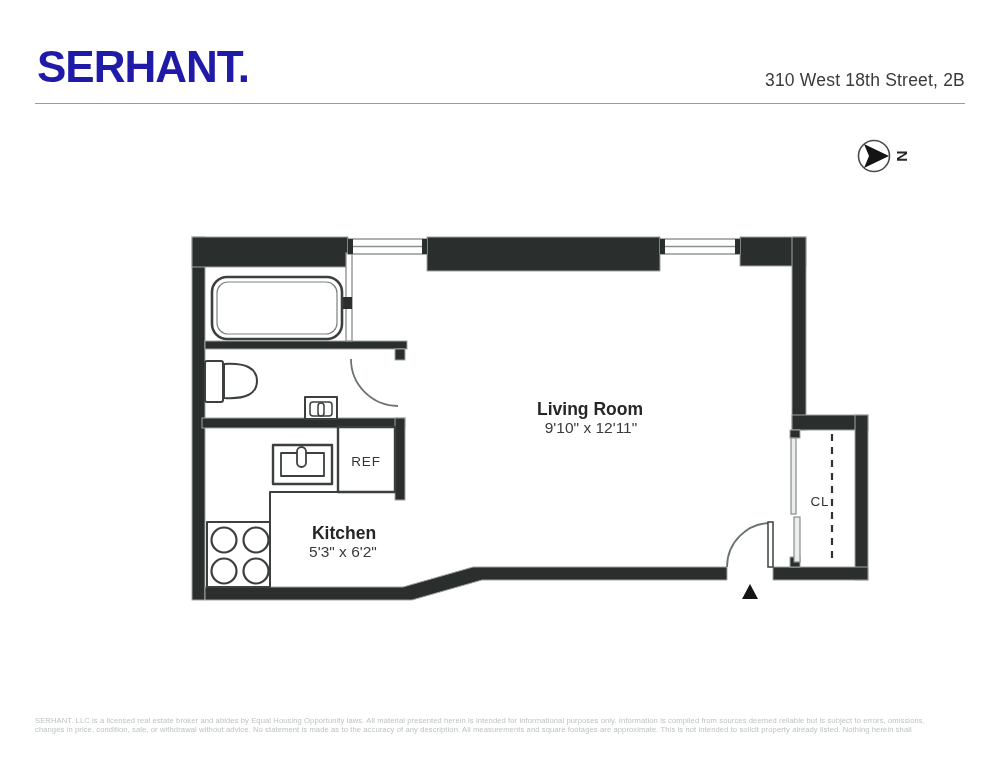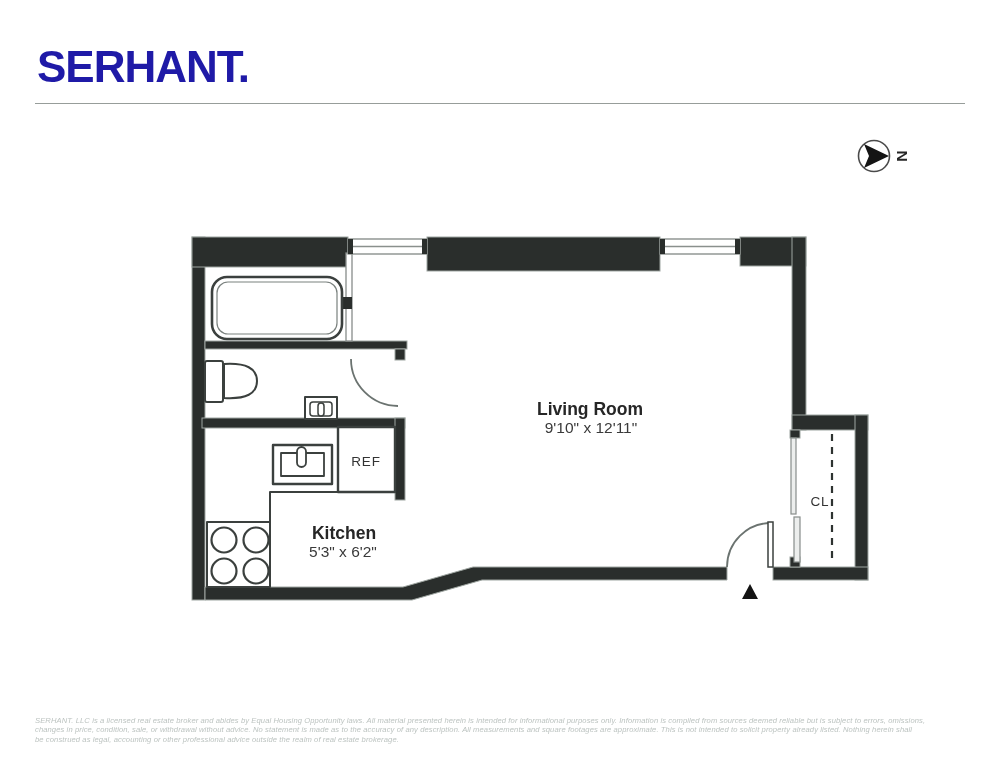--- a/index.html
+++ b/index.html
@@ -7,32 +7,33 @@
         font-family:"Liberation Sans",sans-serif;}
   .logo{position:absolute;left:37px;top:42px;font-size:44px;font-weight:900;
         letter-spacing:-1px;color:#1f1aa7;}
   .address{position:absolute;right:35px;top:70px;font-size:17.5px;font-weight:500;
         color:#3b3b3b;letter-spacing:.2px;}
   .divider{position:absolute;left:35px;top:103px;width:930px;height:0;
         border-top:1px solid #979d9a;}
   .plan-svg{position:absolute;left:0;top:0;width:1000px;height:772px;}
   .footer{position:absolute;left:35px;top:716px;width:930px;color:#bcc3c0;
         font-size:7.6px;line-height:9.4px;letter-spacing:.1px;}
-  .footer div{white-space:nowrap;overflow:hidden;font-style:italic;}
+  .footer div{white-space:nowrap;overflow:hidden;}
   text{font-family:"Liberation Sans",sans-serif;fill:#262626;}
   .room-name{font-size:17.5px;font-weight:bold;}
   .room-dims{font-size:15.5px;fill:#3a3a3a;}
   .small-label{font-size:13.5px;fill:#333;letter-spacing:.8px;}
 </style>
 </head>
 <body>
 
 <div class="page">
 
   <div class="logo">SERHANT.</div>
+  <div class="address">310 West 18th Street, 2B</div>
   <div class="divider"></div>
 
   <svg class="plan-svg" viewBox="0 0 1000 772">
 
     <g>
       <circle cx="874" cy="156" r="15.5" fill="#ffffff" stroke="#4a4a4a" stroke-width="1.6"></circle>
       <polygon points="864,144 889,156 864,168 869,156" fill="#141414"></polygon>
       <text transform="translate(901,156) rotate(90)" text-anchor="middle" dominant-baseline="middle" font-size="15.5" font-weight="600" fill="#2b2b2b">N</text>
     </g>
 
@@ -120,16 +121,15 @@
       <text x="344" y="539" class="room-name">Kitchen</text>
       <text x="343" y="557" class="room-dims">5'3" x 6'2"</text>
       <text x="366" y="466" class="small-label">REF</text>
       <text x="820" y="506" class="small-label">CL</text>
     </g>
   </svg>
 
   <div class="footer">
     <div>SERHANT. LLC is a licensed real estate broker and abides by Equal Housing Opportunity laws. All material presented herein is intended for informational purposes only. Information is compiled from sources deemed reliable but is subject to errors, omissions,</div>
     <div>changes in price, condition, sale, or withdrawal without advice. No statement is made as to the accuracy of any description. All measurements and square footages are approximate. This is not intended to solicit property already listed. Nothing herein shall</div>
-    <div>be construed as legal, accounting or other professional advice outside the realm of real estate brokerage.</div>
   </div>
 
 </div>
 
 </body></html>

